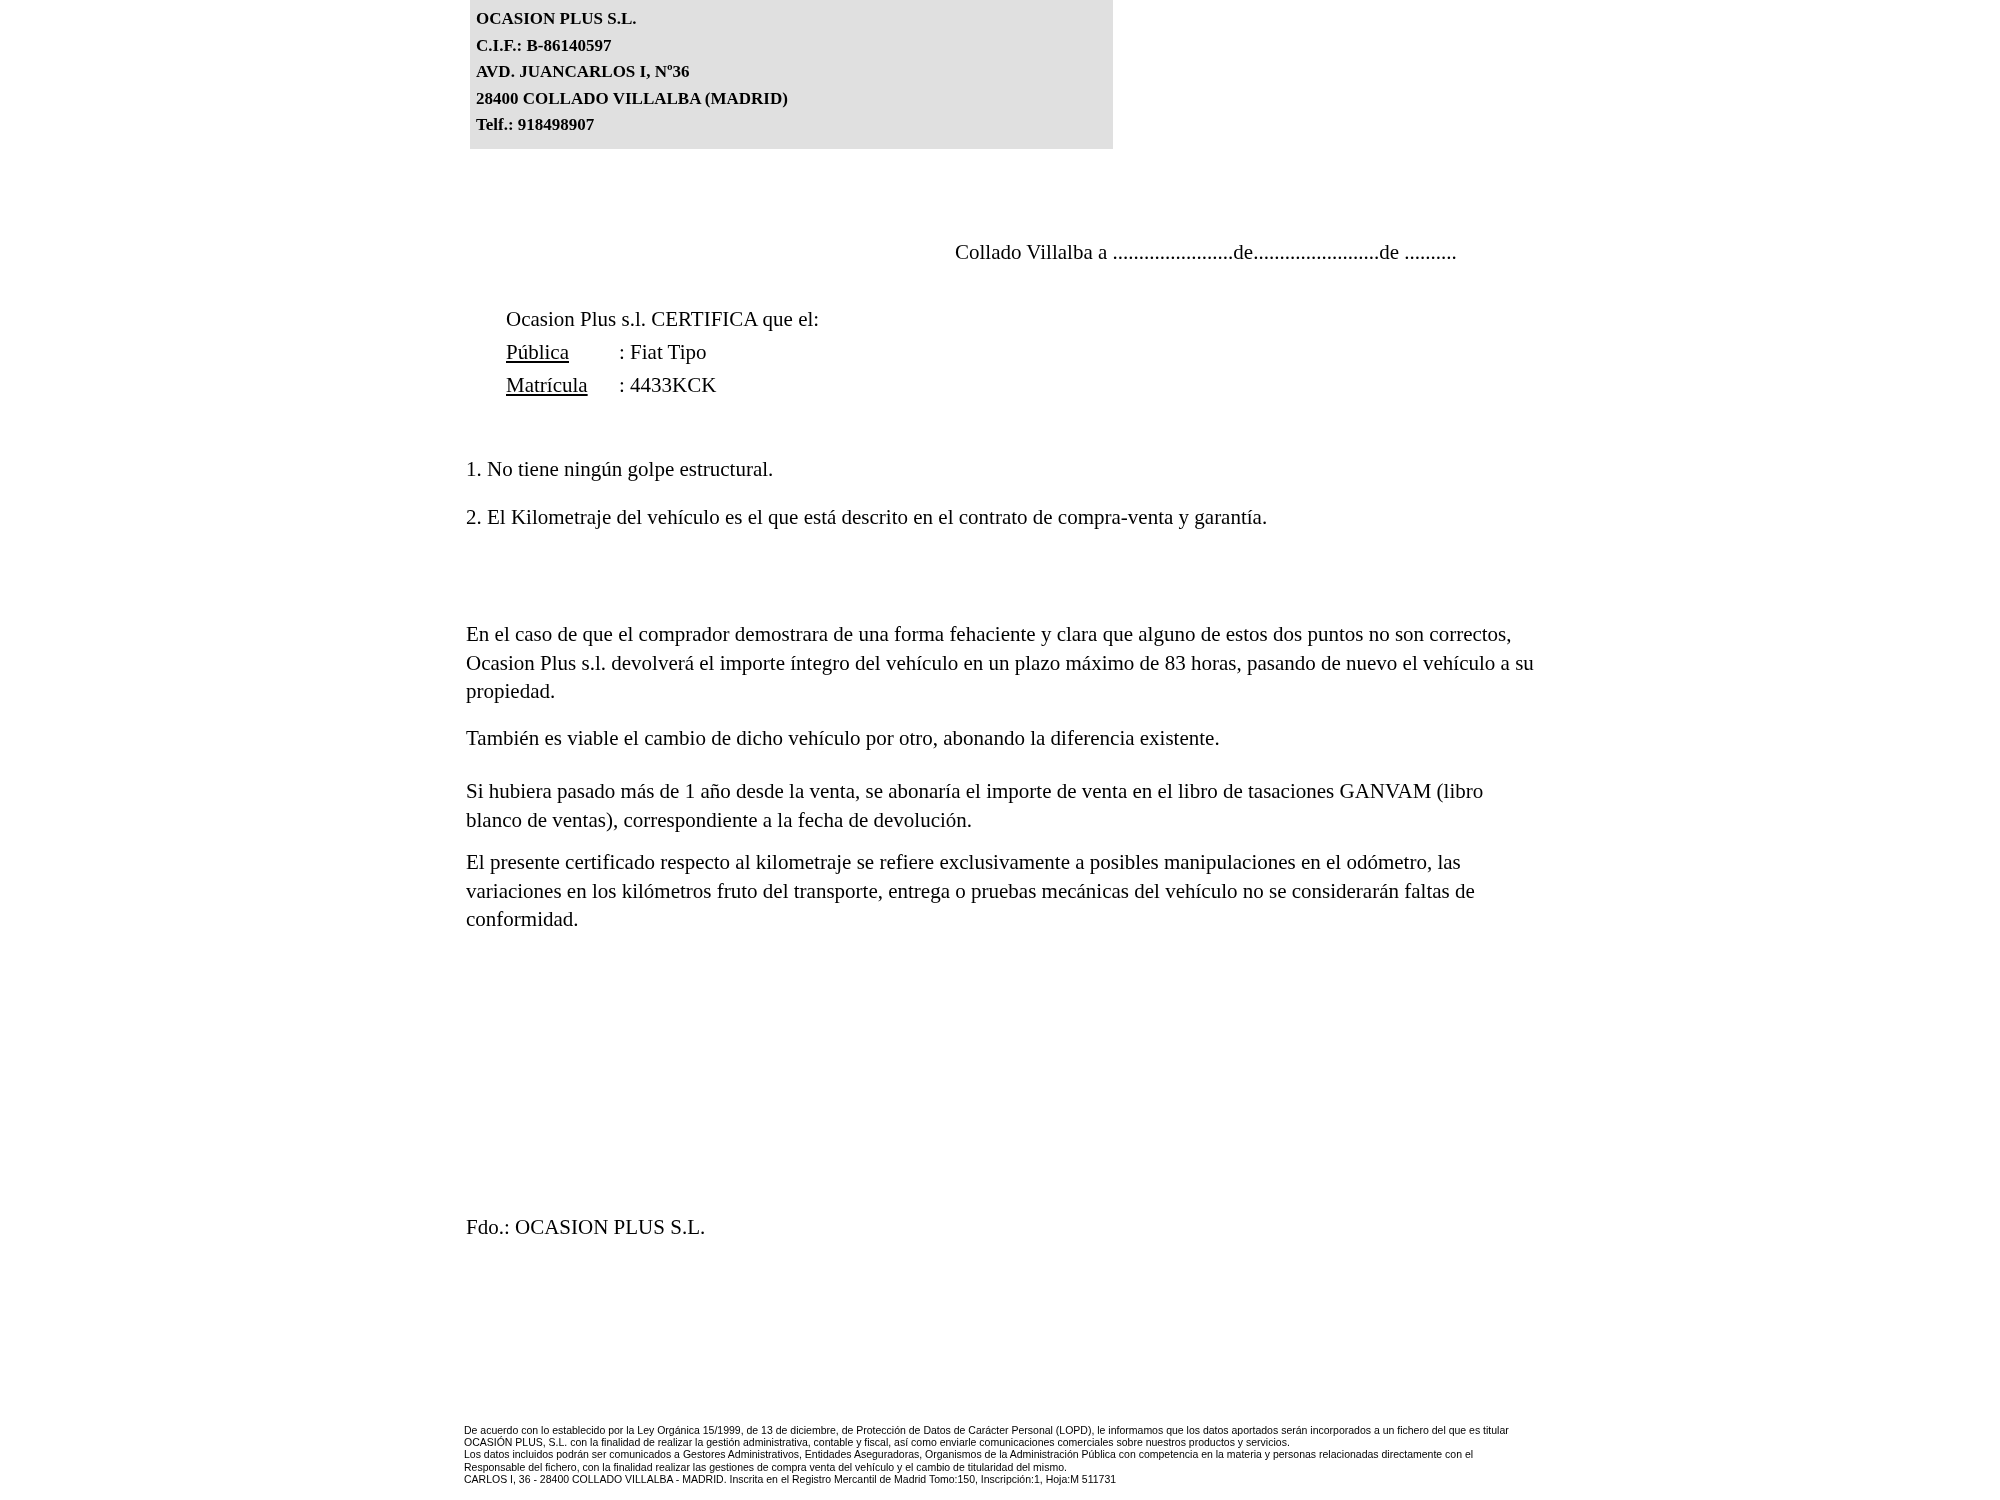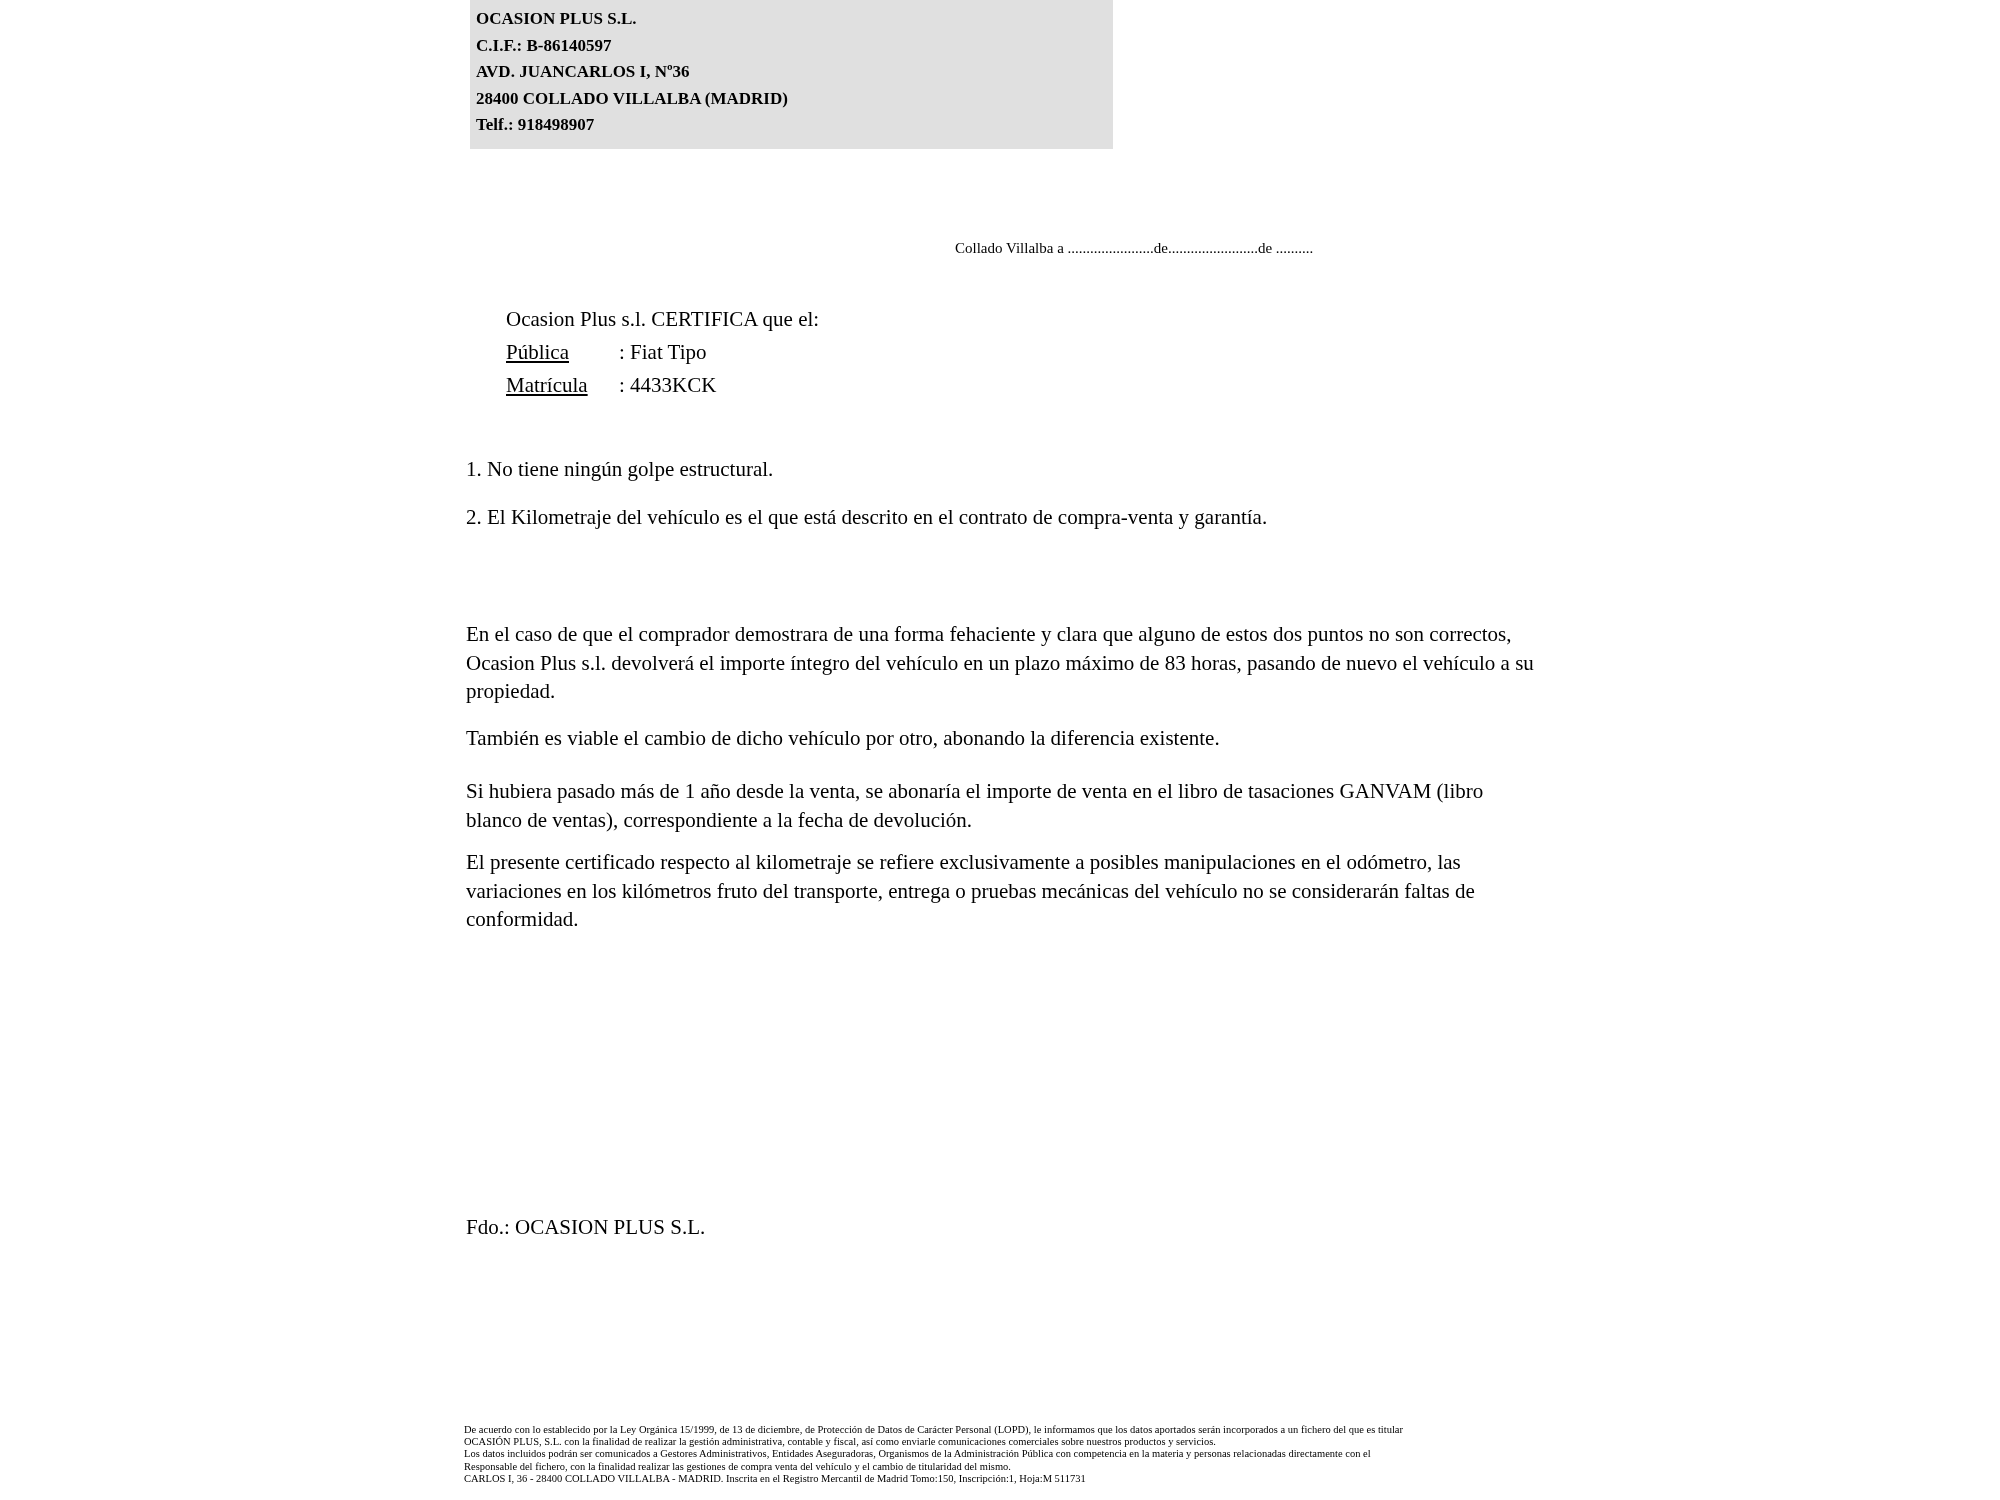--- a/index.html
+++ b/index.html
@@ -39,21 +39,21 @@
     line-height: 26.5px;
     padding-left: 6px;
     white-space: nowrap;
   }
 
   
   .dateline {
     position: absolute;
     left: 955px;
     top: 240px;
-    font-size: 15px;
+    font-size: 21px;
     white-space: nowrap;
   }
 
   
   .certifica {
     position: absolute;
     left: 470px;
     top: 303px;
     font-size: 21px;
     line-height: 33px;
@@ -101,21 +101,21 @@
   }
 
   
   .legal {
     position: absolute;
     left: 464px;
     top: 1424px;
     width: 1100px;
     font-size: 10.5px;
     line-height: 12.2px;
-    font-family: Liberation Serif, serif;
+    font-family: Liberation Sans, sans-serif;
   }
   .legal p {
     margin: 0;
   }
 </style>
 </head>
 <body>
 
 <div class="page">
 

